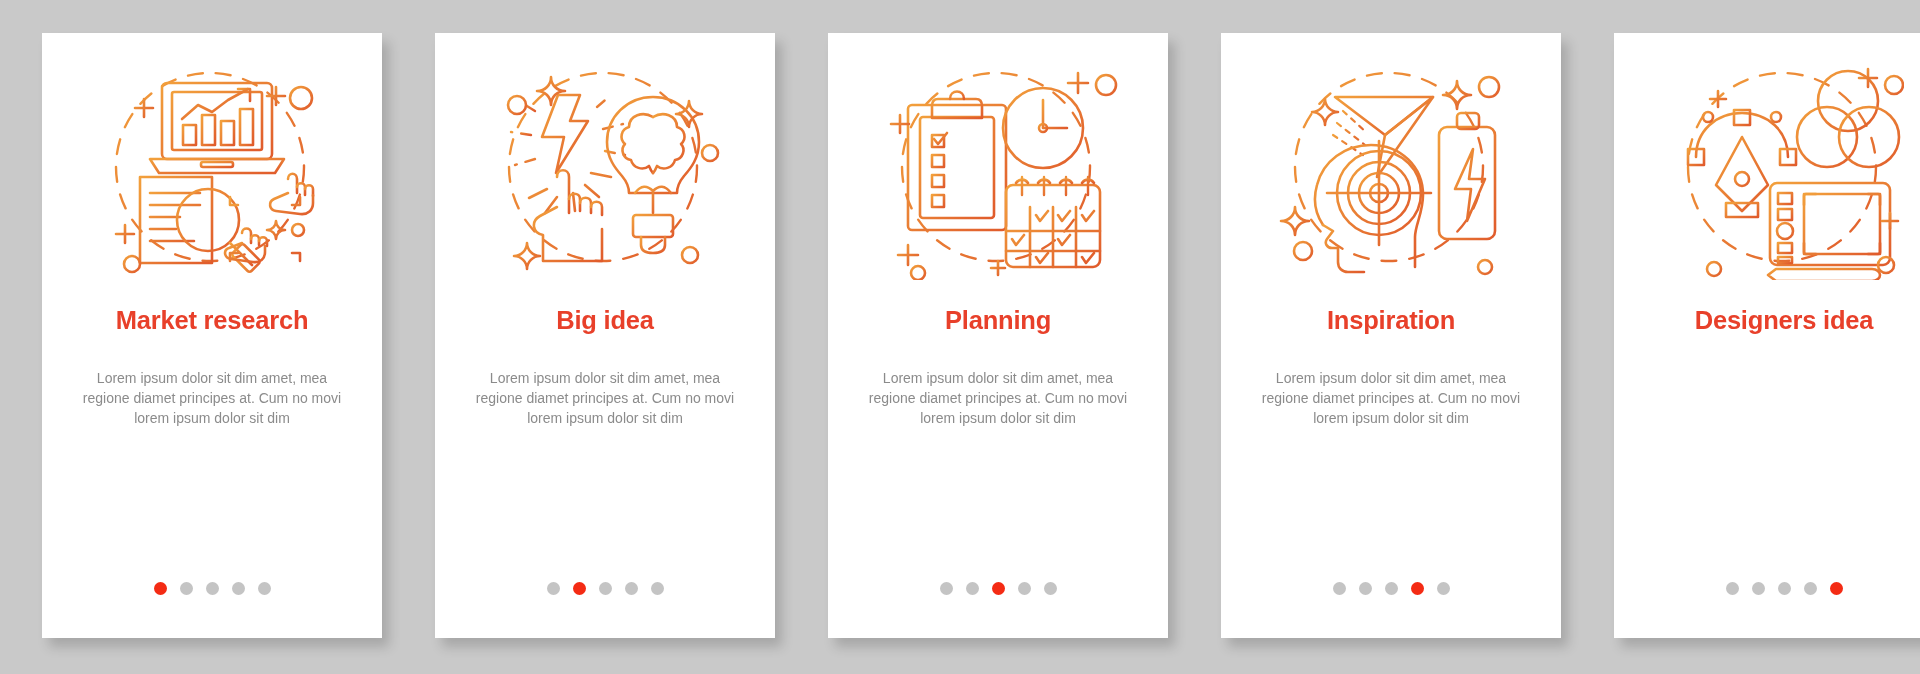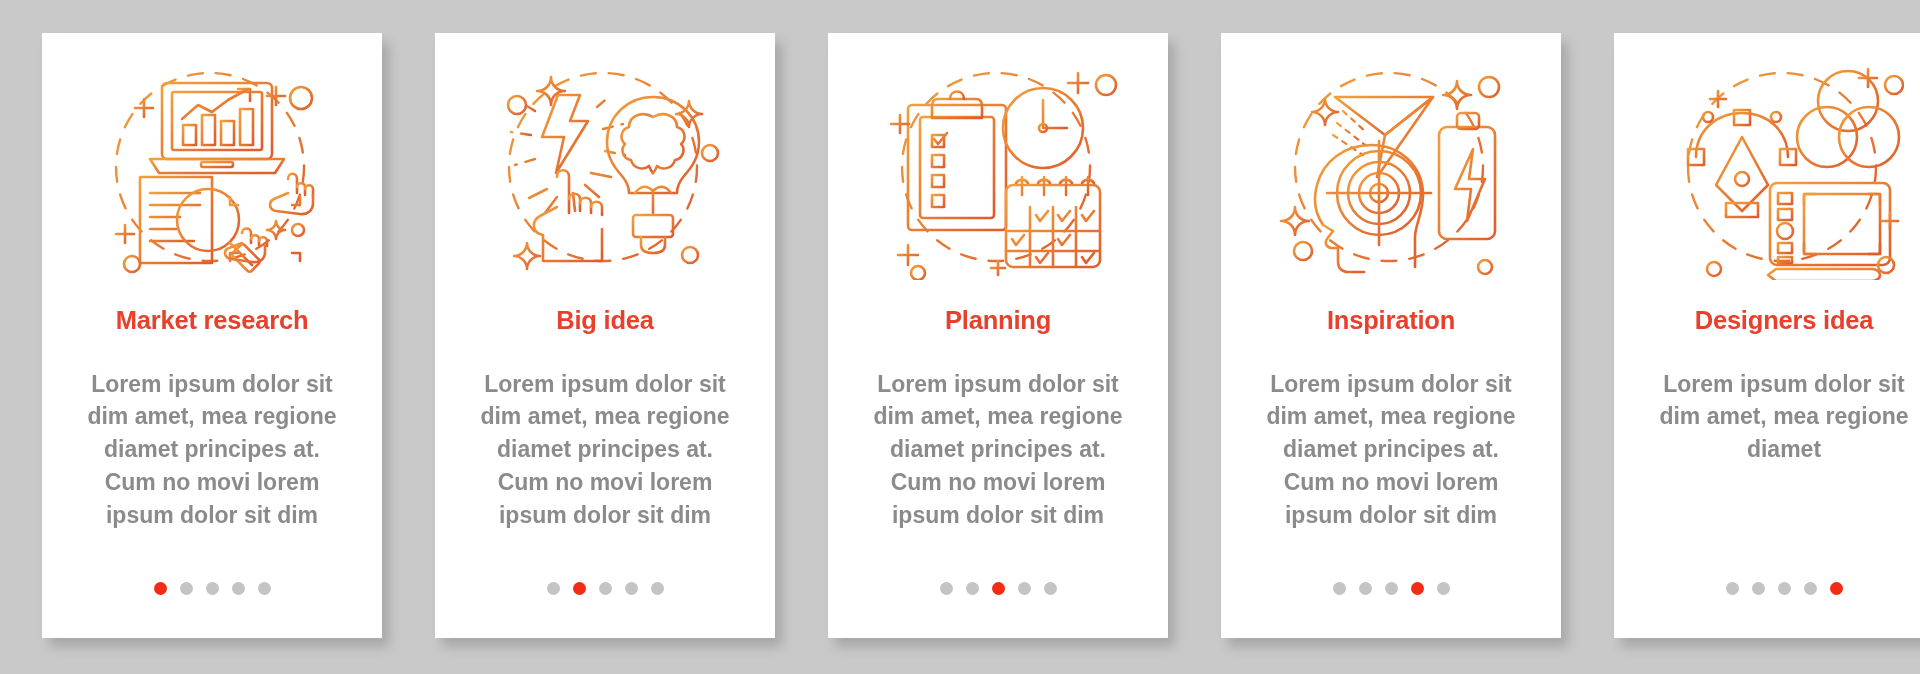--- a/index.html
+++ b/index.html
@@ -49,25 +49,25 @@
     font-weight: bold;
     letter-spacing: -0.2px;
     color: #e8402a;
     text-align: center;
     line-height: 1;
     white-space: nowrap;
   }
   .card-body {
     margin-top: 34px;
     width: 268px;
-    font-size: 23px;
+    font-size: 14px;
     line-height: 1.43;
     color: #8b8b8b;
     text-align: center;
-    font-weight: 700;
+    font-weight: 400;
   }
   .learn-more {
     margin-top: 26px;
     width: 200px;
     height: 48px;
     border: none;
     border-radius: 24px;
     background: linear-gradient(90deg, #f7941e 0%, #f47920 40%, #ef3f22 100%);
     color: #ffffff;
     font-size: 20px;
@@ -385,21 +385,20 @@
 
         <path d="M54 36 v16 M46 44 h16"></path>
         <path d="M204 14 v18 M195 23 h18"></path>
         <circle cx="230" cy="30" r="9"></circle>
         <path d="M226 158 v16 M218 166 h16"></path>
         <circle cx="222" cy="210" r="8"></circle>
         <circle cx="50" cy="214" r="7"></circle>
       </g>
     </svg>
     <div class="card-title">Designers idea</div>
-    <div class="card-body">Lorem ipsum dolor sit dim amet, mea regione diamet</div>
     <div class="spacer"></div>
     <div class="dots">
       <span class="dot"></span>
       <span class="dot"></span>
       <span class="dot"></span>
       <span class="dot"></span>
       <span class="dot active"></span>
     </div>
   </div>
 

